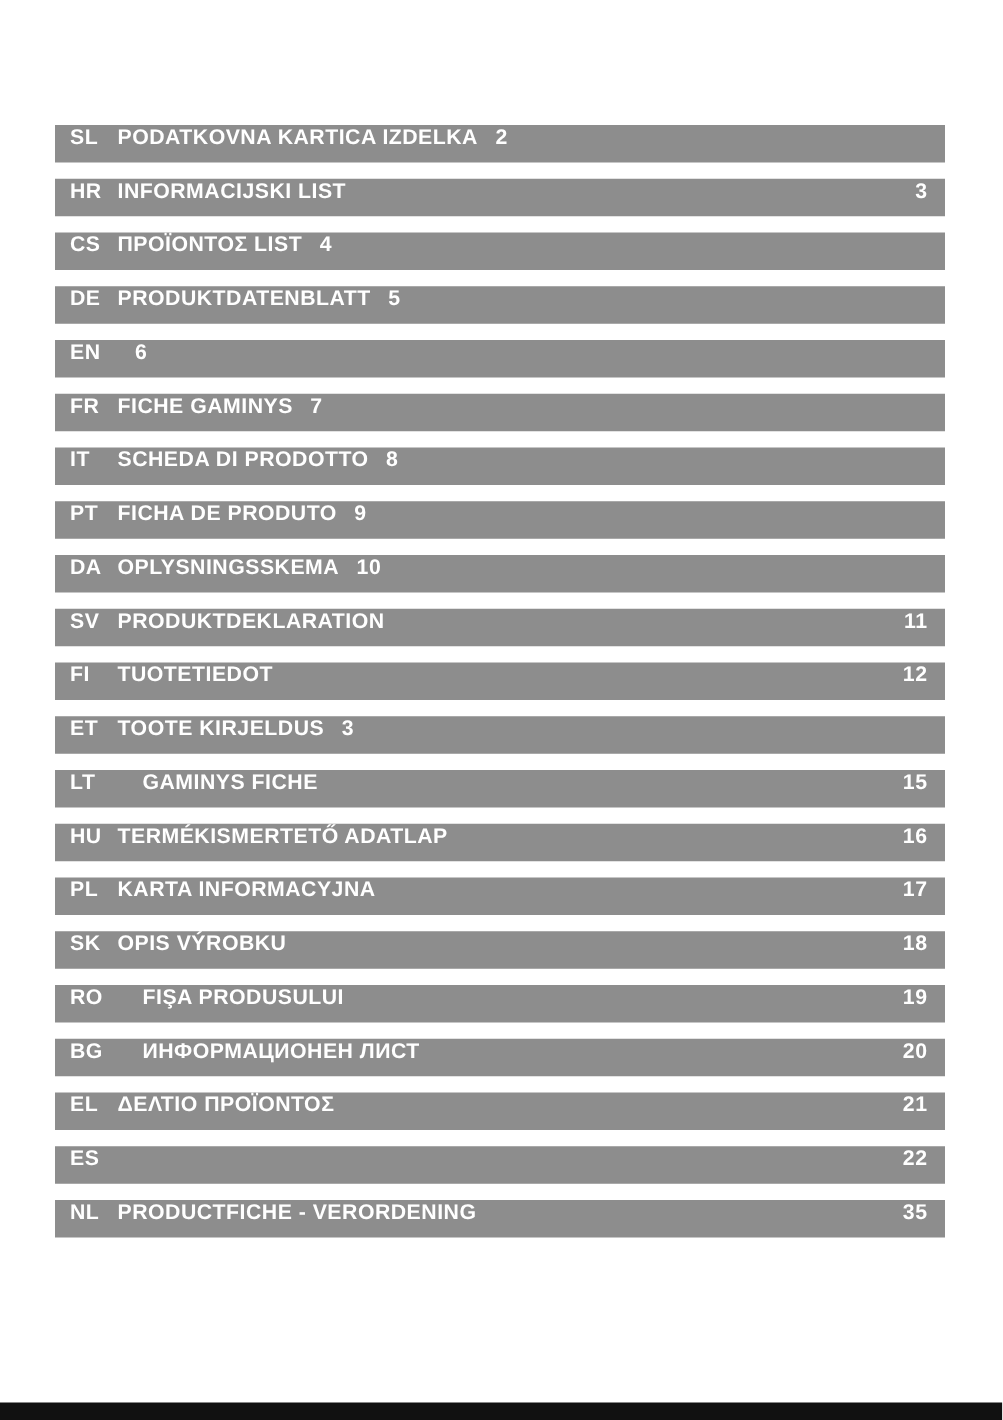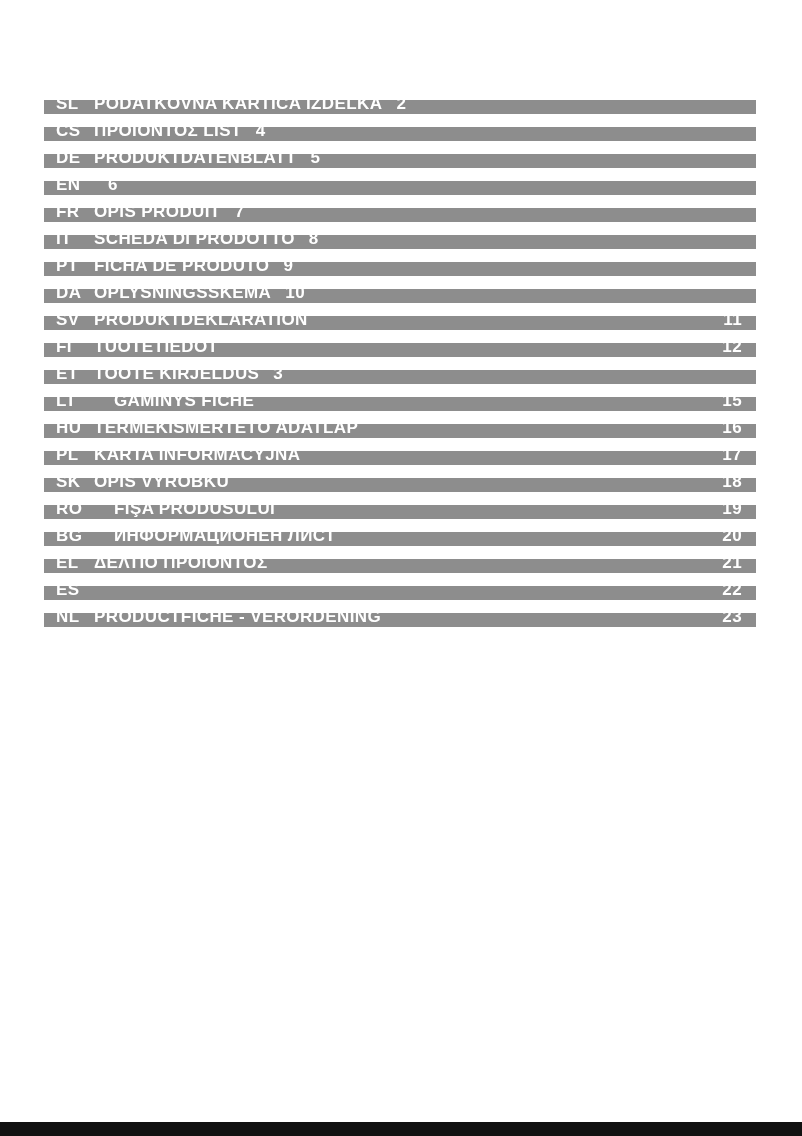--- a/index.html
+++ b/index.html
@@ -16,22 +16,22 @@
     font-family: "Liberation Sans", sans-serif;
   }
   .toc {
     position: absolute;
     top: 100px;
     left: 44px;
     width: 712px;
   }
   .toc-row {
     display: flex;
-    align-items: flex-end;
-    height: 14px;
+    align-items: flex-start;
+    height: 30px;
     margin-bottom: 13px;
     background: #8d8d8d;
     color: #ffffff;
     font-weight: bold;
     font-size: 17px;
     letter-spacing: 0.4px;
     padding: 0 14px 0 12px;
     box-sizing: border-box;
     white-space: nowrap;
   }
@@ -61,37 +61,42 @@
 <body>
 
 <div class="page">
 
   <div class="toc">
       <div class="toc-row">
     <span class="code">SL</span>
     <span class="title">PODATKOVNA KARTICA IZDELKA</span>
     <span class="num">2</span>
   </div>
+      <div class="toc-row num-right">
+    <span class="code">HR</span>
+    <span class="title">INFORMACIJSKI LIST</span>
+    <span class="num">3</span>
+  </div>
       <div class="toc-row">
     <span class="code">CS</span>
     <span class="title">ΠΡΟΪΟΝΤΟΣ LIST</span>
     <span class="num">4</span>
   </div>
       <div class="toc-row">
     <span class="code">DE</span>
     <span class="title">PRODUKTDATENBLATT</span>
     <span class="num">5</span>
   </div>
       <div class="toc-row">
     <span class="code">EN</span>
     <span class="num">6</span>
   </div>
       <div class="toc-row">
     <span class="code">FR</span>
-    <span class="title">OPIS PRODUIT</span>
+    <span class="title">FICHE GAMINYS</span>
     <span class="num">7</span>
   </div>
       <div class="toc-row">
     <span class="code">IT</span>
     <span class="title">SCHEDA DI PRODOTTO</span>
     <span class="num">8</span>
   </div>
       <div class="toc-row">
     <span class="code">PT</span>
     <span class="title">FICHA DE PRODUTO</span>
@@ -152,19 +157,19 @@
     <span class="title">ΔΕΛΤΙΟ ΠΡΟΪΟΝΤΟΣ</span>
     <span class="num">21</span>
   </div>
       <div class="toc-row num-right">
     <span class="code">ES</span>
     <span class="num">22</span>
   </div>
       <div class="toc-row num-right">
     <span class="code">NL</span>
     <span class="title">PRODUCTFICHE - VERORDENING</span>
-    <span class="num">23</span>
+    <span class="num">35</span>
   </div>
     </div>
 
   <div class="footer-bar"></div>
 
 </div>
 
 </body></html>

